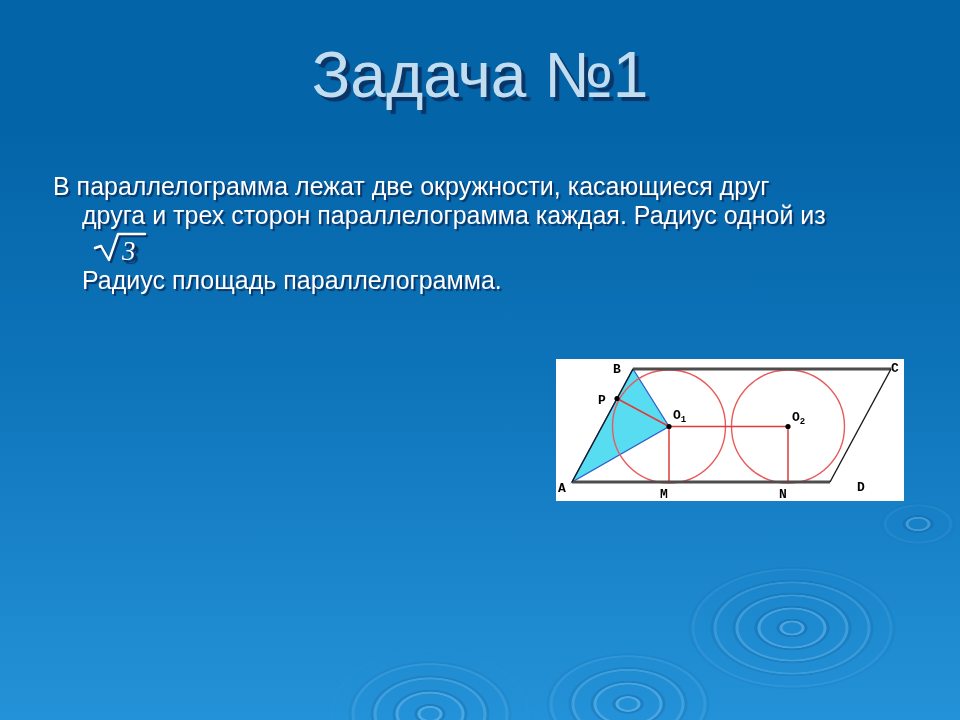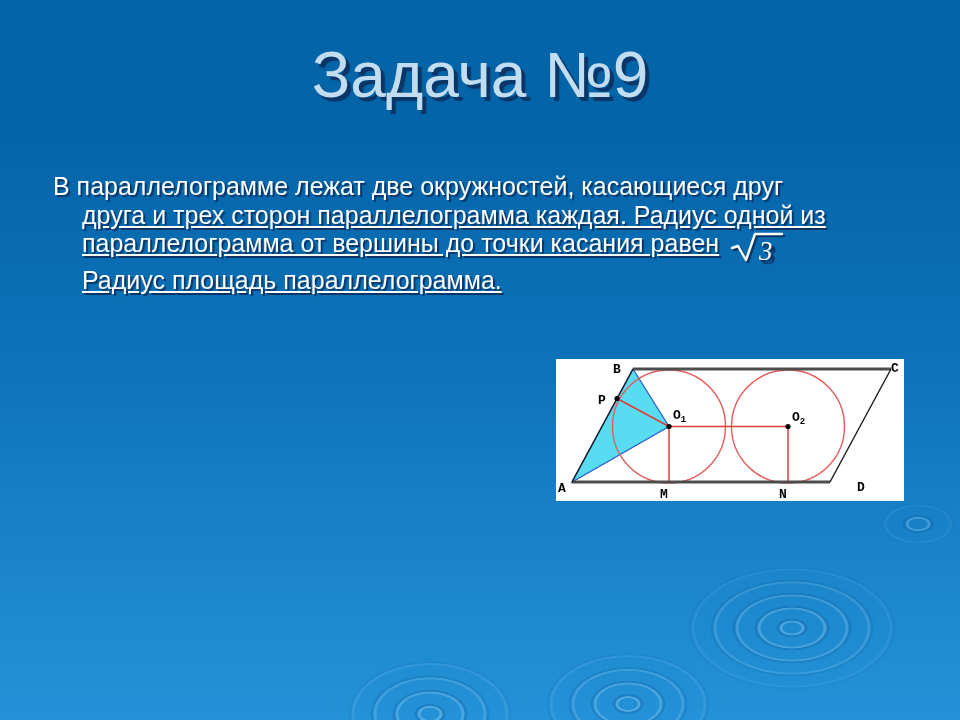--- a/index.html
+++ b/index.html
@@ -36,21 +36,21 @@
     position:absolute;top:38px;left:0;right:0;text-align:center;
     font-size:64px;font-weight:400;color:var(--title-fill);
     text-shadow:4px 4px 1px var(--text-shadow);
   }
   .body{
     position:absolute;left:53px;top:172px;width:880px;
     font-size:25px;line-height:28.6px;color:var(--text-fill);
     text-shadow:2px 2px 1px var(--text-shadow);
   }
   .line{white-space:nowrap;}
-  .line.cont{padding-left:29px;text-decoration:underline;}
+  .line.cont{padding-left:29px;}
   .sqrt-wrap{display:inline-block;margin-left:10px;vertical-align:-14px;}
   .sqrt-wrap svg{display:block;}
   .sqrt-shadow path{stroke:var(--text-shadow);}
   .sqrt-shadow text{fill:var(--text-shadow);}
   .sqrt-main path{stroke:#ffffff;}
   .sqrt-main text{fill:#ffffff;}
   .sqrt-wrap path{fill:none;stroke-width:2.4;stroke-linejoin:round;stroke-linecap:round;}
   .sqrt-wrap text{font-family:"Liberation Serif",serif;font-style:italic;font-size:27px;}
   
   .figure{position:absolute;left:556px;top:359px;width:348px;height:142px;}
@@ -71,27 +71,27 @@
 </head>
 <body>
 
 <div class="slide">
 
   <div class="ripple r1"></div>
   <div class="ripple r2"></div>
   <div class="ripple r3"></div>
   <div class="ripple r4"></div>
 
-  <h1 class="title">Задача №9</h1>
+  <h1 class="title">Задача №1</h1>
 
   <div class="body">
-    <div class="line">В параллелограмме лежат две окружностей, касающиеся друг</div>
+    <div class="line">В параллелограмма лежат две окружности, касающиеся друг</div>
     <div class="line cont">друга и трех сторон параллелограмма каждая. Радиус одной из</div>
     <div class="line cont">
-      <span>параллелограмма от вершины до точки касания равен</span><span class="sqrt-wrap">
+      <span class="sqrt-wrap">
         <svg width="56" height="36" viewBox="0 0 56 36" aria-hidden="true">
           <g class="sqrt-shadow" transform="translate(2,2)">
             <path d="M3 18 L9 16 L17 30 L26 4 L53 4"></path>
             <text x="30" y="30">3</text>
           </g>
           <g class="sqrt-main">
             <path d="M3 18 L9 16 L17 30 L26 4 L53 4"></path>
             <text x="30" y="30">3</text>
           </g>
         </svg>

